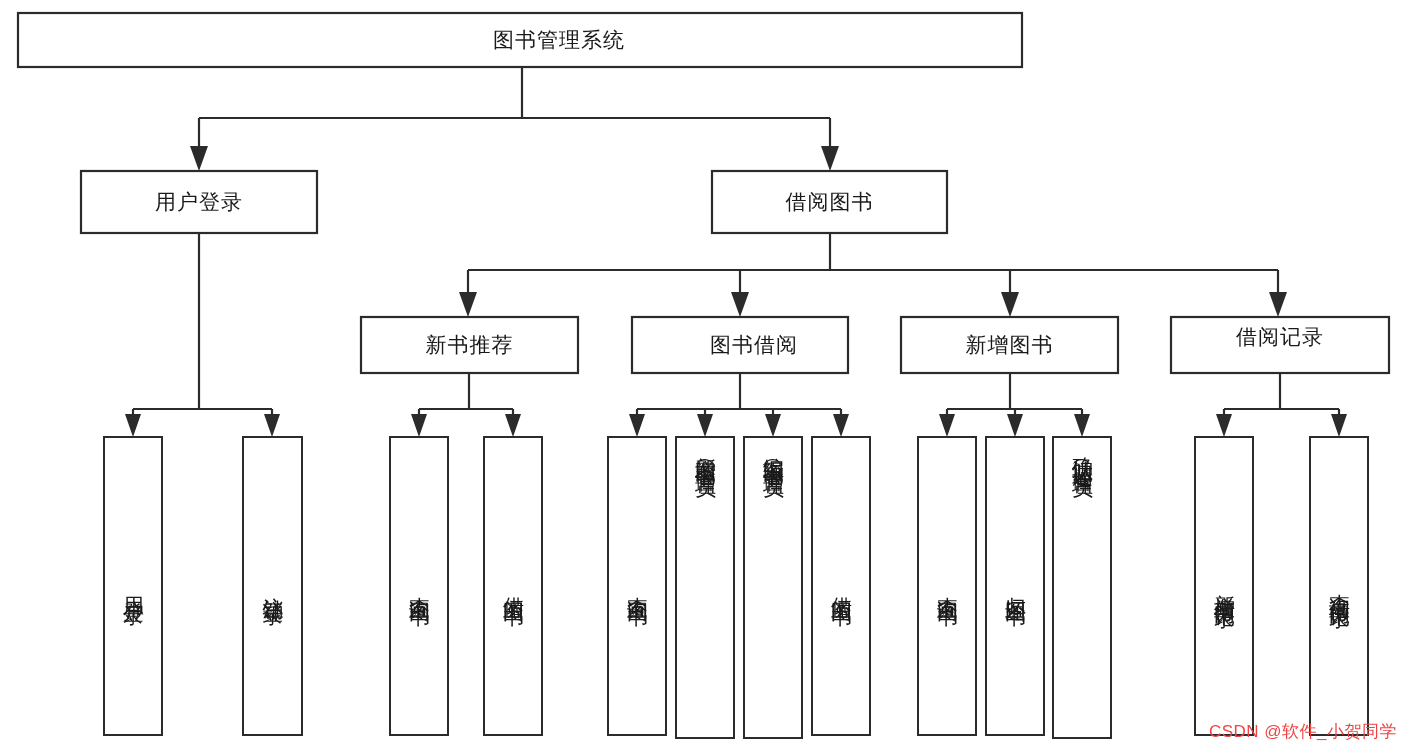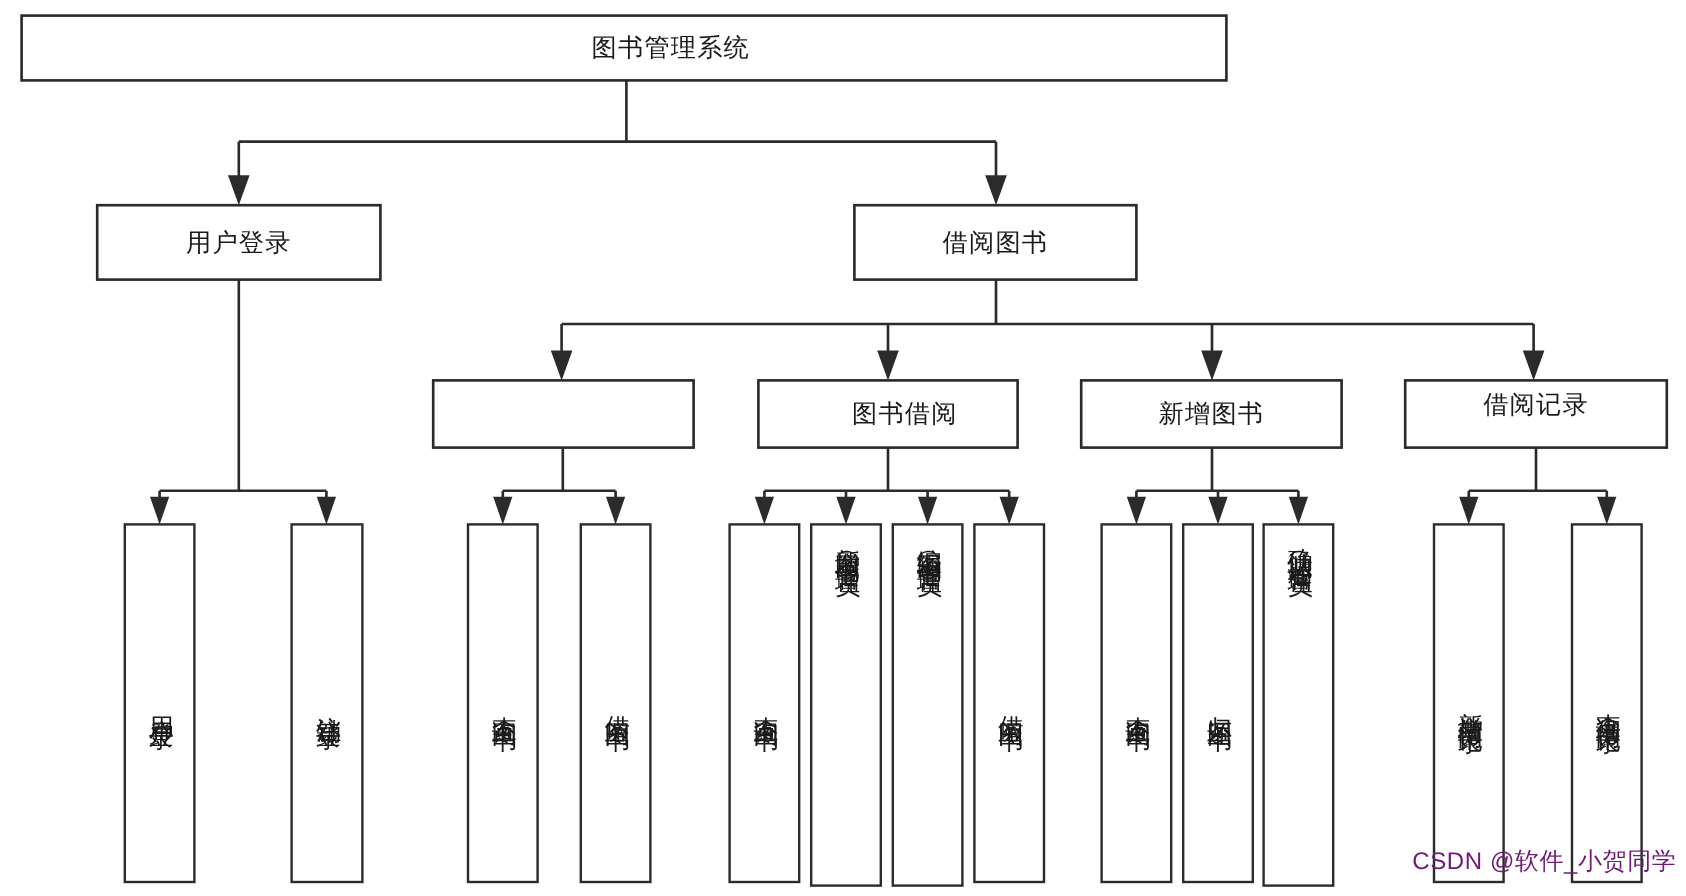--- a/index.html
+++ b/index.html
@@ -66,24 +66,24 @@
     align-items: center;
     justify-content: center;
     pointer-events: none;
     font-size: 21px;
     color: #1a1a1a;
     letter-spacing: 1px;
   }
   #watermark {
     position: absolute;
     right: 8px;
-    bottom: 16px;
+    bottom: 4px;
     font-family: "Liberation Sans", "DejaVu Sans", sans-serif;
-    font-size: 20px;
-    color: #701a75;
+    font-size: 17px;
+    color: #ef4444;
     letter-spacing: 0.5px;
     white-space: nowrap;
     user-select: none;
   }
 </style>
 </head>
 <body>
 
 <div id="diagram-root">
 
@@ -190,20 +190,21 @@
       <polygon class="arrow-head" points="1339,437 1331,414 1347,414"></polygon>
     </g>
 
   </svg>
 
   <div class="horiz-label-box" style="left:18px; top:13px; width:1082px; height:54px;">图书管理系统</div>
 
   <div class="horiz-label-box" style="left:81px; top:171px; width:236px; height:62px;">用户登录</div>
   <div class="horiz-label-box" style="left:712px; top:171px; width:235px; height:62px;">借阅图书</div>
 
+  <div class="horiz-label-box" style="left:361px; top:317px; width:217px; height:56px;">新书推荐</div>
   <div class="horiz-label-box" style="left:632px; top:317px; width:244px; height:56px;">图书借阅</div>
   <div class="horiz-label-box" style="left:901px; top:317px; width:217px; height:56px;">新增图书</div>
   <div class="horiz-label-box" style="left:1171px; top:317px; width:218px; height:39px;">借阅记录</div>
 
   <div class="vert-label-box" style="left:104px; top:437px; width:58px; height:298px;">
     <span class="vert-label-text">用户登录</span>
   </div>
   <div class="vert-label-box" style="left:243px; top:437px; width:59px; height:298px;">
     <span class="vert-label-text">注销登录</span>
   </div>

